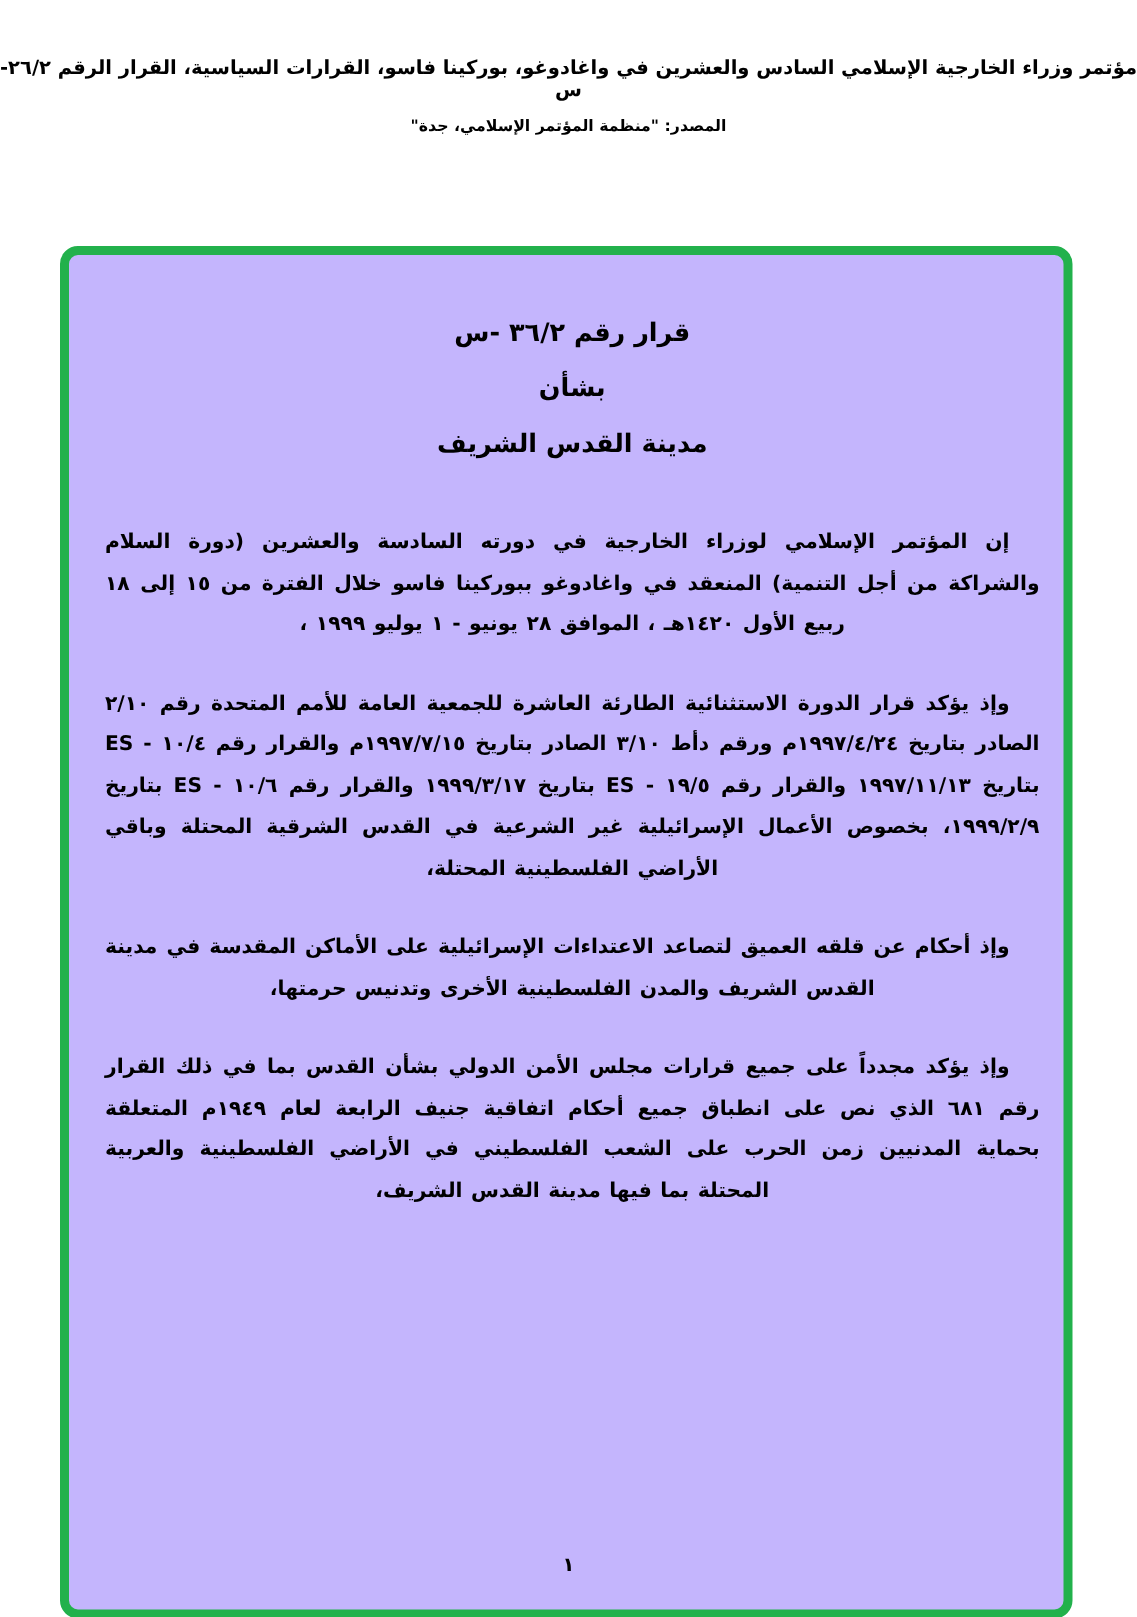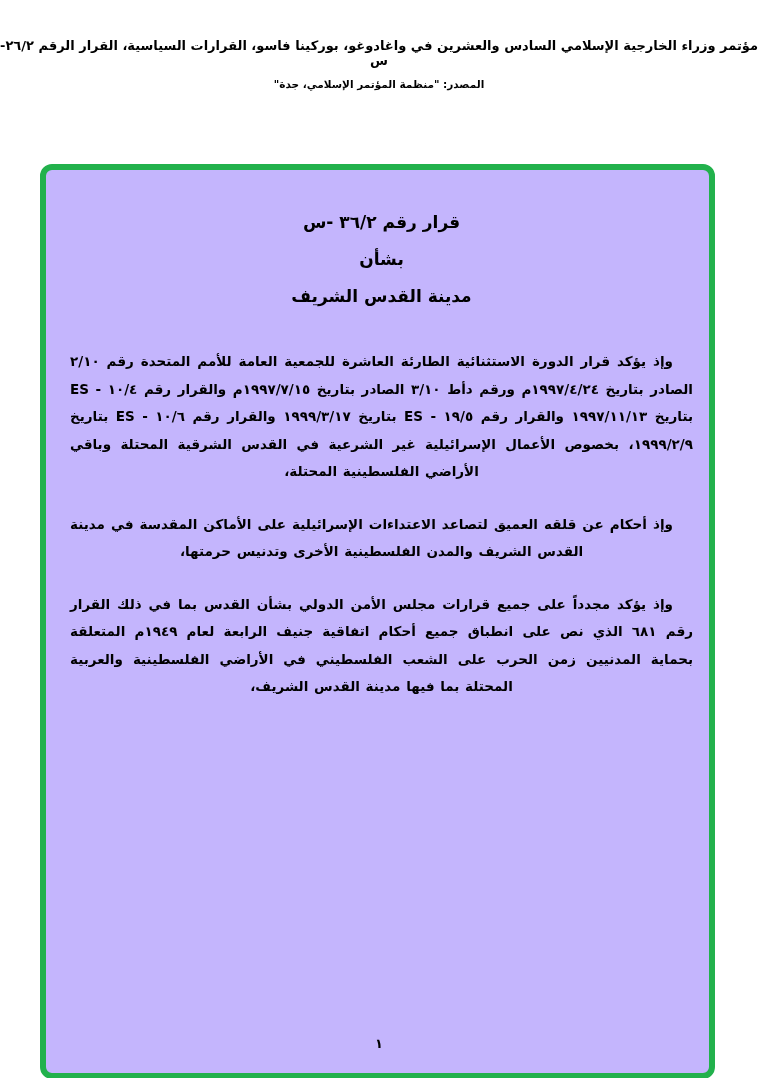--- a/index.html
+++ b/index.html
@@ -61,20 +61,21 @@
   </div>
 
   <div class="doc-frame" style="border-color: rgb(34, 177, 76);">
     <div class="title-block">
       <div>قرار رقم ٣٦/٢ -س</div>
       <div>بشأن</div>
       <div>مدينة القدس الشريف</div>
     </div>
 
     <div class="doc-body">
+        <p>إن المؤتمر الإسلامي لوزراء الخارجية في دورته السادسة والعشرين (دورة السلام والشراكة من أجل التنمية) المنعقد في واغادوغو ببوركينا فاسو خلال الفترة من ١٥ إلى ١٨ ربيع الأول ١٤٢٠هـ ، الموافق ٢٨ يونيو - ١ يوليو ١٩٩٩ ،</p>
         <p><b class="lead">وإذ يؤكد </b>قرار الدورة الاستثنائية الطارئة العاشرة للجمعية العامة للأمم المتحدة رقم ٢/١٠ الصادر بتاريخ ١٩٩٧/٤/٢٤م ورقم دأط ٣/١٠ الصادر بتاريخ ١٩٩٧/٧/١٥م والقرار رقم ١٠/٤ - ES بتاريخ ١٩٩٧/١١/١٣ والقرار رقم ١٩/٥ - ES بتاريخ ١٩٩٩/٣/١٧ والقرار رقم ١٠/٦ - ES بتاريخ ١٩٩٩/٢/٩، بخصوص الأعمال الإسرائيلية غير الشرعية في القدس الشرقية المحتلة وباقي الأراضي الفلسطينية المحتلة،</p>
         <p><b class="lead">وإذ أحكام </b>عن قلقه العميق لتصاعد الاعتداءات الإسرائيلية على الأماكن المقدسة في مدينة القدس الشريف والمدن الفلسطينية الأخرى وتدنيس حرمتها،</p>
         <p><b class="lead">وإذ يؤكد مجدداً </b>على جميع قرارات مجلس الأمن الدولي بشأن القدس بما في ذلك القرار رقم ٦٨١ الذي نص على انطباق جميع أحكام اتفاقية جنيف الرابعة لعام ١٩٤٩م المتعلقة بحماية المدنيين زمن الحرب على الشعب الفلسطيني في الأراضي الفلسطينية والعربية المحتلة بما فيها مدينة القدس الشريف،</p>
       </div>
   </div>
 
   <div class="page-number">١</div>
 
 </div>
 

